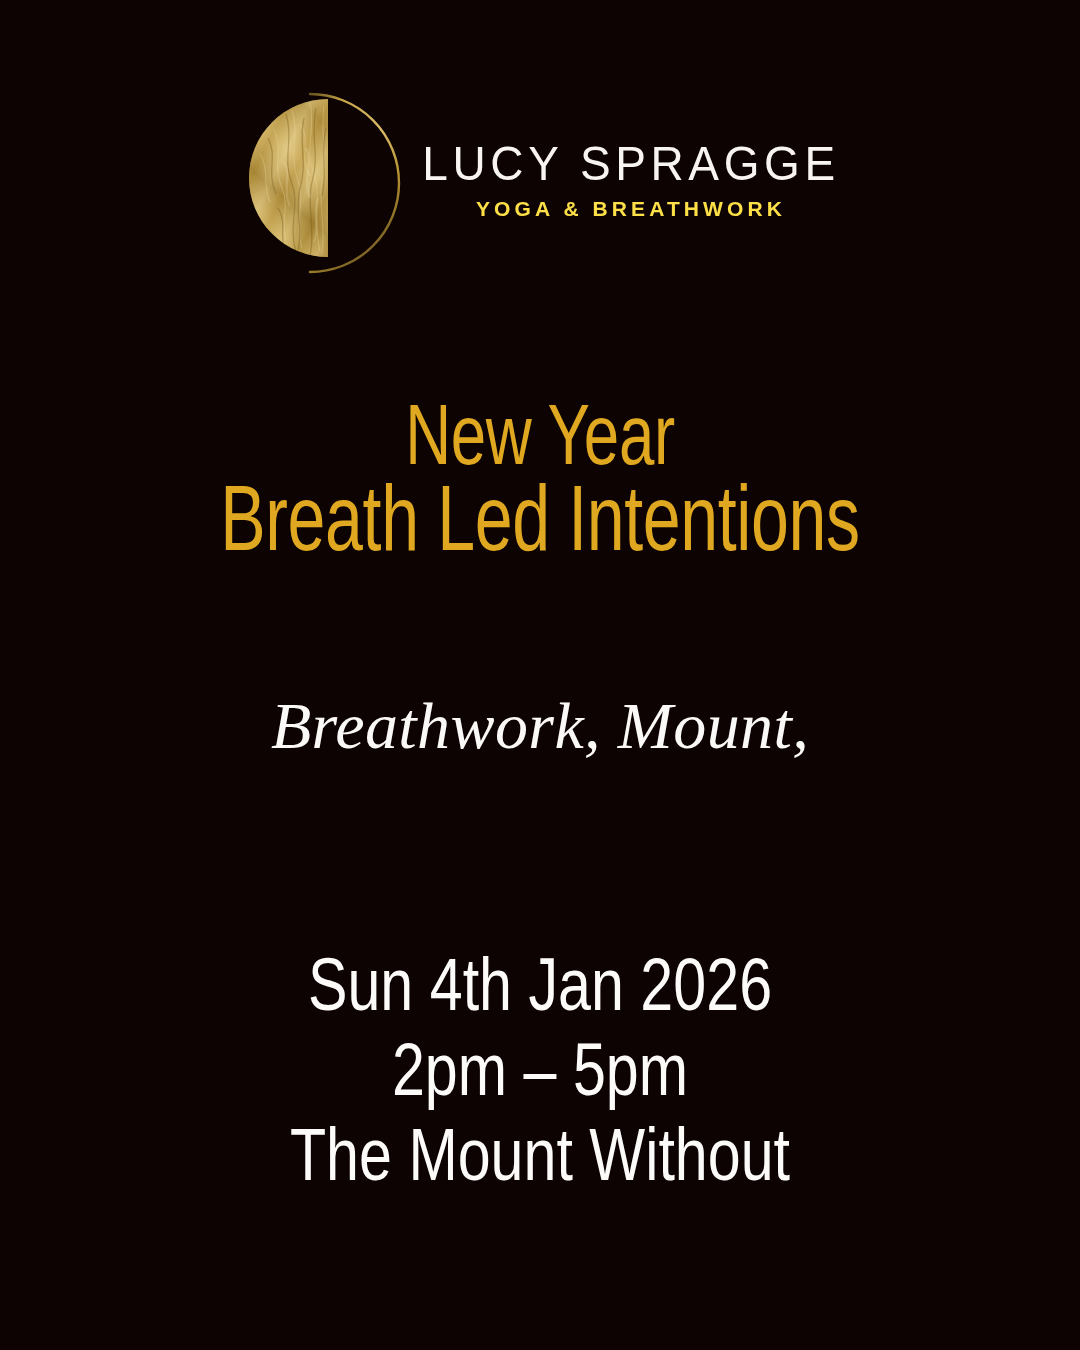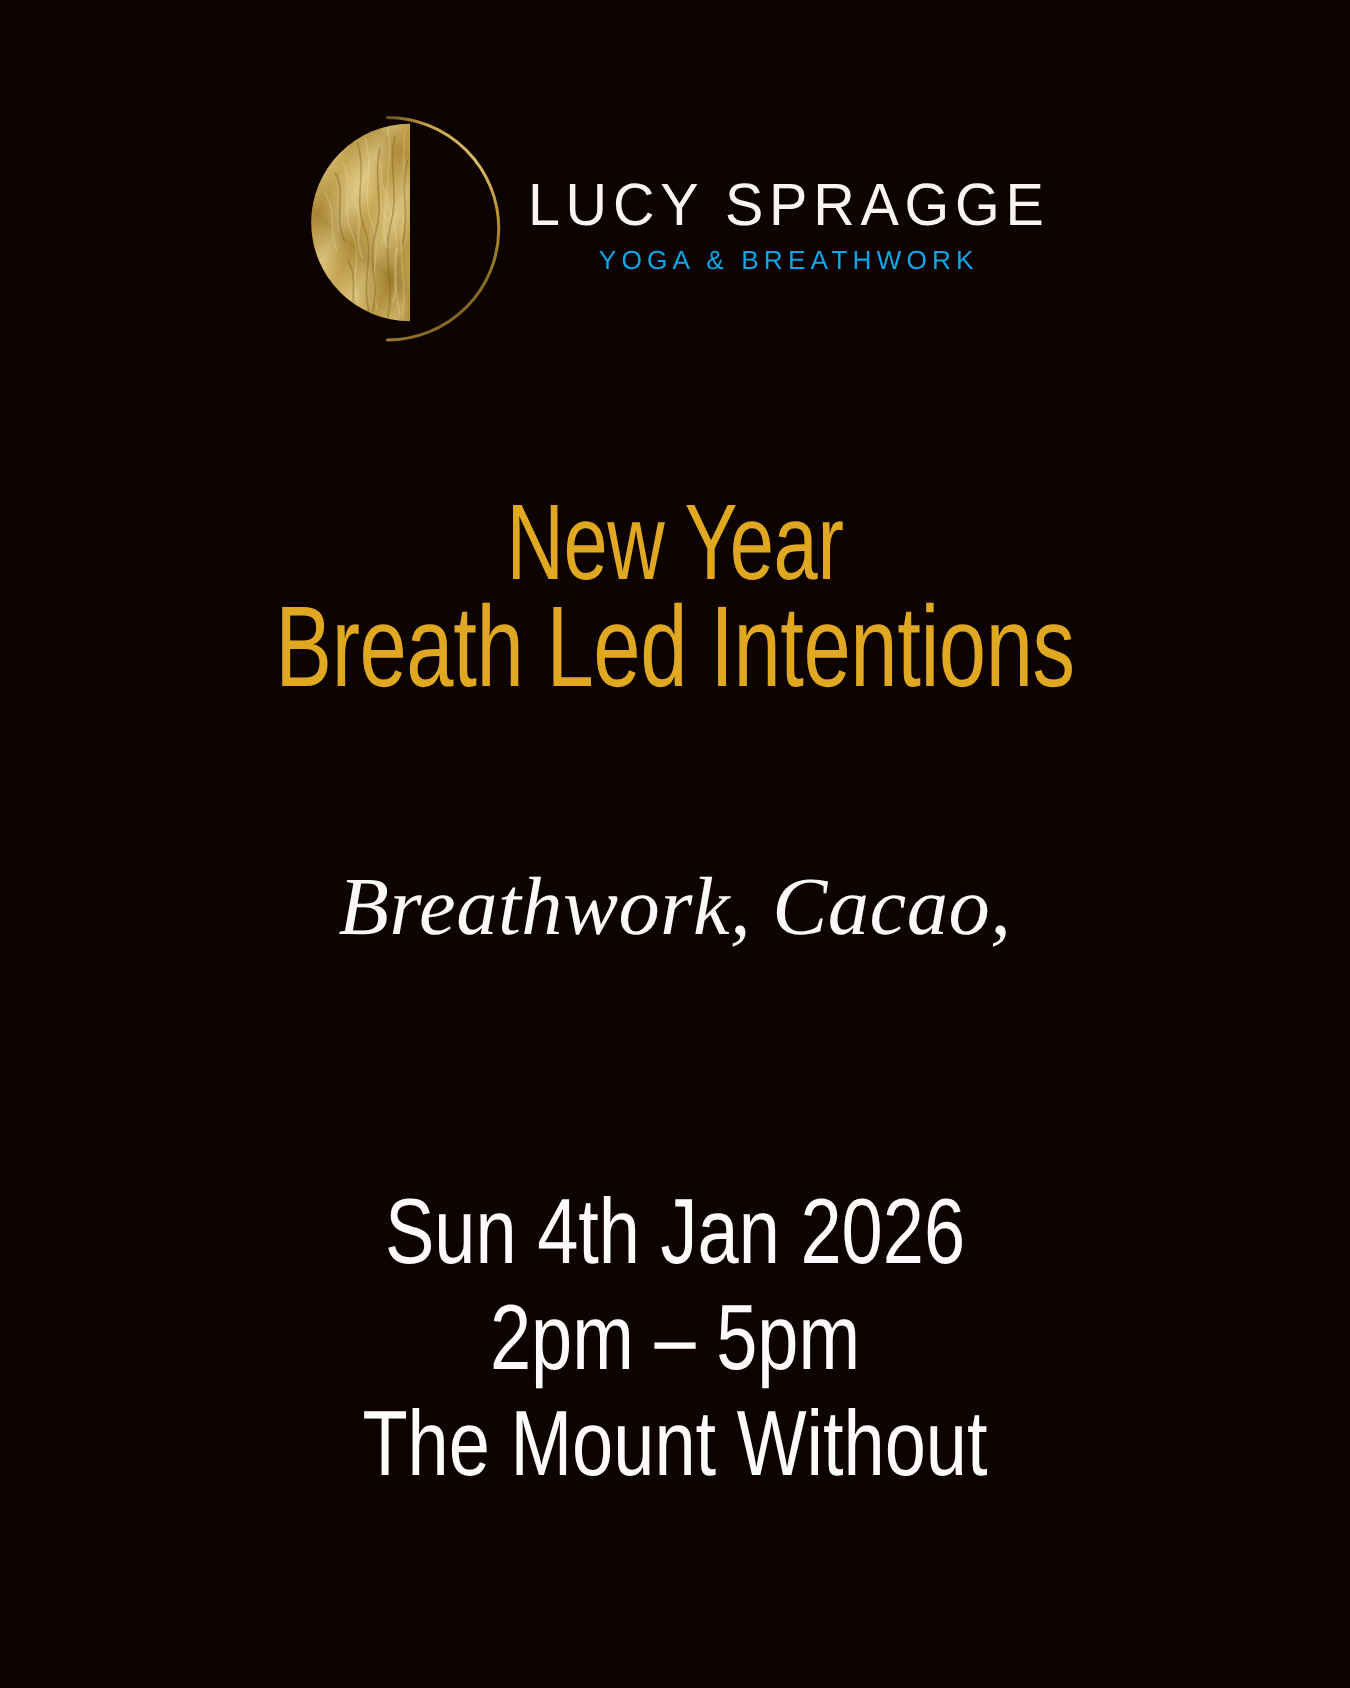--- a/index.html
+++ b/index.html
@@ -63,24 +63,24 @@
     font-family: "Liberation Sans", sans-serif;
     font-size: 46px;
     font-weight: 300;
     letter-spacing: 4.6px;
     line-height: 1.02;
     white-space: nowrap;
     transform: scaleY(1.04);
   }
 
   .wordmark-tagline {
-    color: #0ea5e9;
+    color: #fde047;
     font-family: "Liberation Sans", sans-serif;
     font-size: 21px;
-    font-weight: 400;
+    font-weight: 700;
     letter-spacing: 4.1px;
     line-height: 1.2;
     margin-top: 9px;
     white-space: nowrap;
   }
 
   
   .headline {
     position: absolute;
     left: 0;
@@ -229,21 +229,21 @@
     </div>
 
   </div>
 
   <div class="headline">
     <span class="headline-line headline-line-1">New Year</span>
     <span class="headline-line headline-line-2">Breath Led Intentions</span>
   </div>
 
   <div class="modalities">
-    <span class="modalities-line">Breathwork, Cacao,</span>
+    <span class="modalities-line">Breathwork, Mount,</span>
   </div>
 
   <div class="details">
     <span class="details-line">Sun 4th Jan 2026</span>
     <span class="details-line">2pm – 5pm</span>
     <span class="details-line">The Mount Without</span>
   </div>
 
 </div>
 

